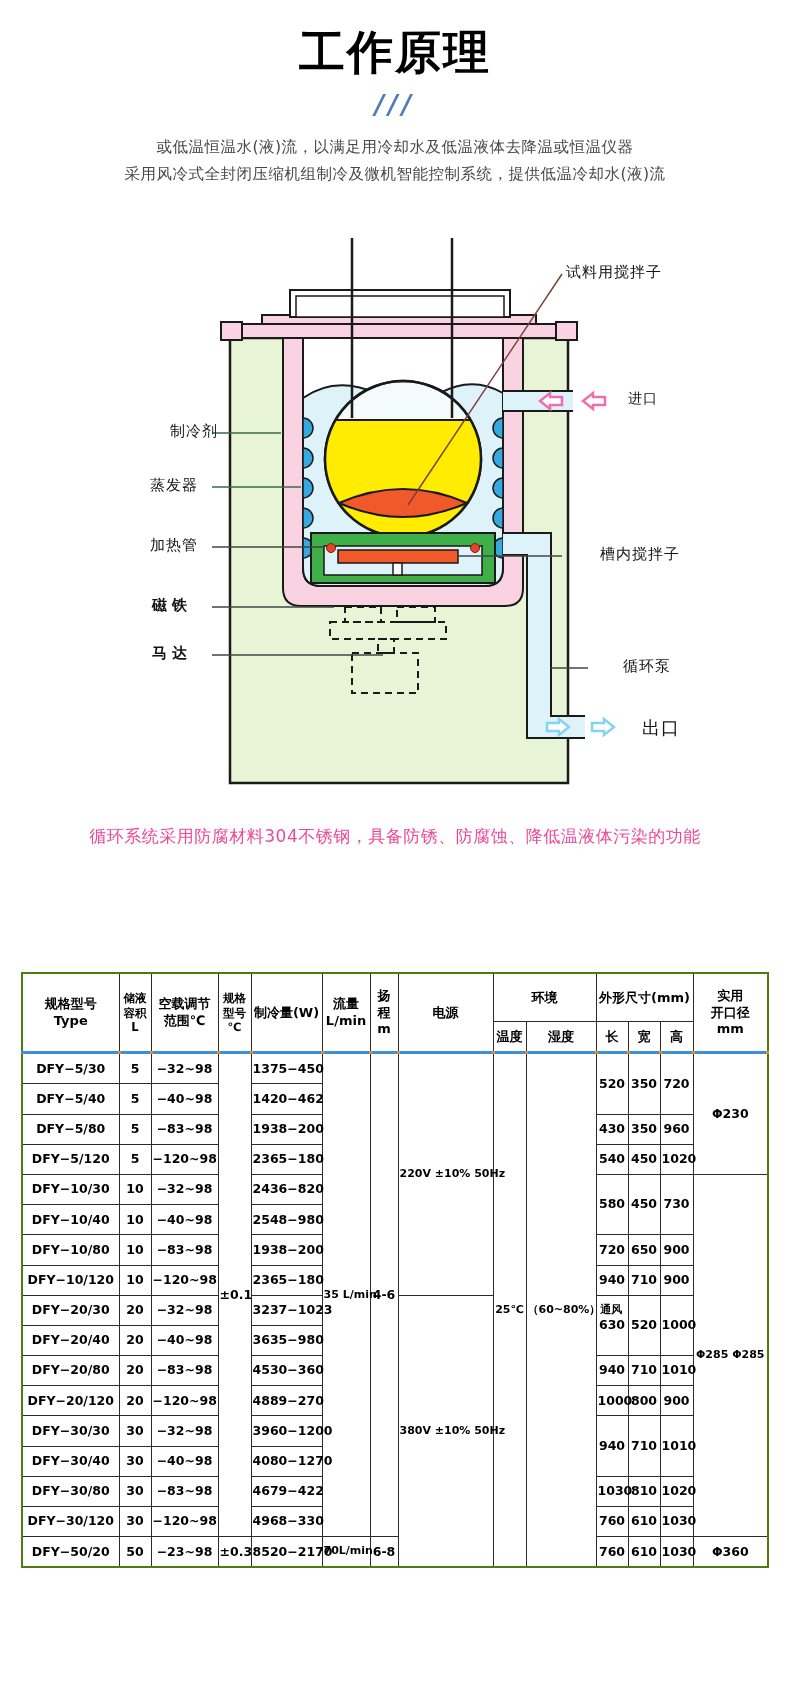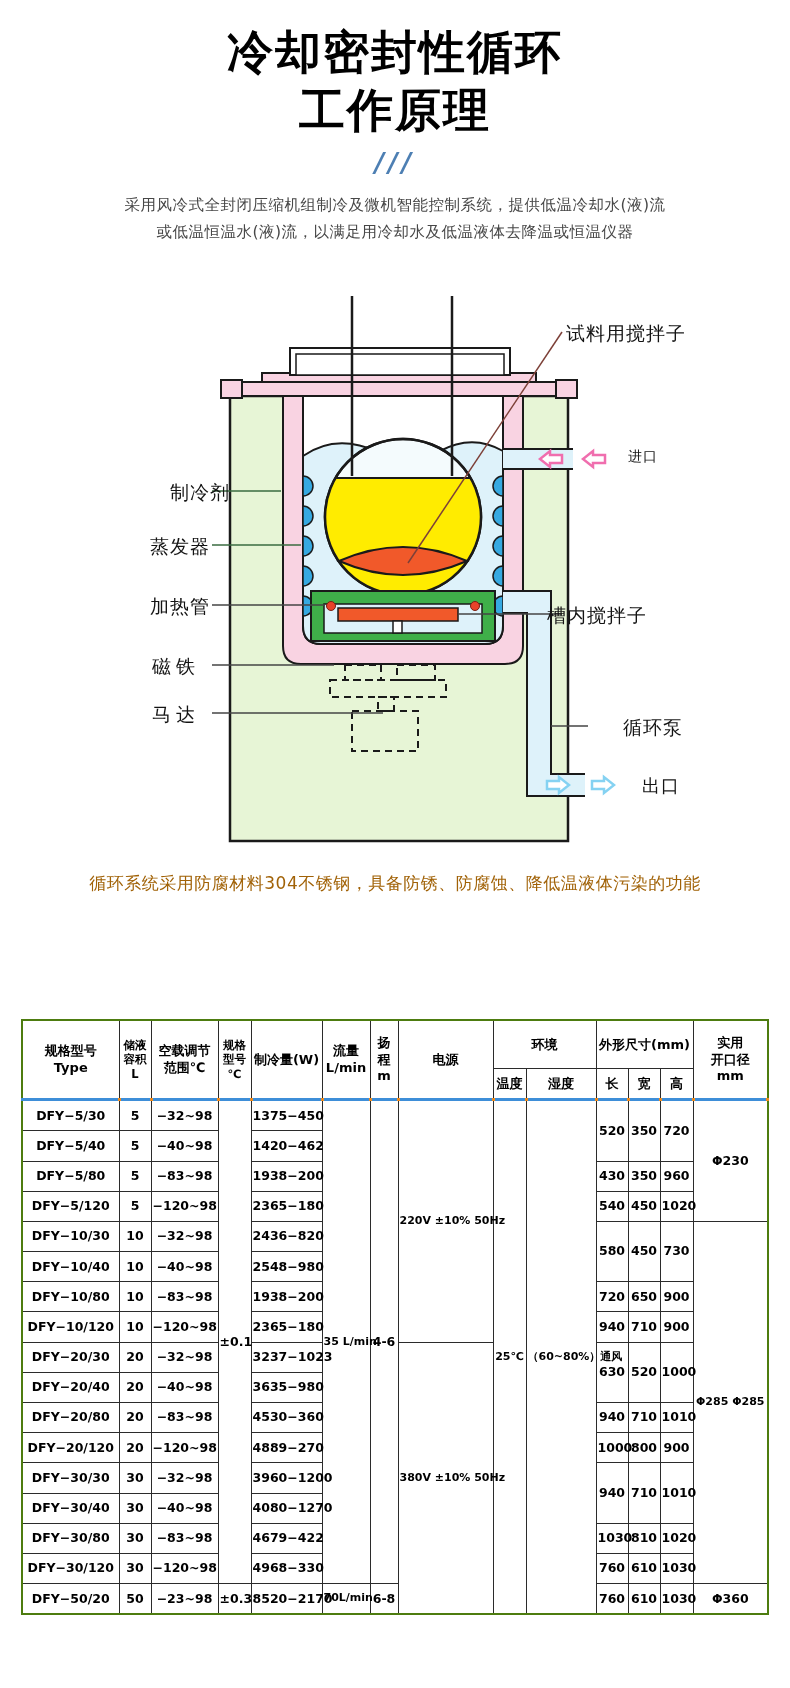--- a/index.html
+++ b/index.html
@@ -8,24 +8,24 @@
   
   .hero{text-align:center;}
   .hero h1{margin:0;font-size:46px;line-height:1.26;font-weight:900;letter-spacing:2px;color:#000;}
   .hero h1:first-of-type{padding-top:24px;}
   .slashes{margin-top:8px;font-size:26px;font-weight:800;font-style:italic;letter-spacing:4px;color:#4d7fb3;}
   .desc{margin-top:14px;font-size:15.5px;line-height:1.75;color:#474747;letter-spacing:0.5px;}
 
   
   .diagram{position:relative;width:790px;height:592px;margin-top:30px;}
   .diagram svg{position:absolute;left:0;top:0;}
-  .dlabel{position:absolute;font-size:19px;color:#141414;white-space:nowrap;letter-spacing:1px;}
-  .dlabel.two{letter-spacing:5px;}
-
-  .note{margin-top:4px;text-align:center;font-size:17px;color:#a16207;letter-spacing:0.5px;}
+  .dlabel{position:absolute;font-size:15px;color:#141414;white-space:nowrap;letter-spacing:1px;}
+  .dlabel.two{letter-spacing:5px;font-weight:bold;}
+
+  .note{margin-top:15px;text-align:center;font-size:17px;color:#ec4899;letter-spacing:0.5px;}
 
   
   .tablewrap{margin-top:124px;}
   table.spec{border-collapse:collapse;table-layout:fixed;width:746px;margin:0 auto;border:2px solid #4d7c0f;}
   .spec th,.spec td{border:1.5px solid #2b2b2b;text-align:center;vertical-align:middle;padding:0 1px;color:#000;}
   .spec thead th{font-size:13px;font-weight:700;line-height:1.25;height:auto;}
   .spec thead tr:first-child th{height:47px;}
   .spec thead tr:last-child th{height:29px;}
   .spec thead th.sm{font-size:11.5px;}
   .spec tbody td{font-size:12.5px;font-weight:600;height:29.2px;line-height:1.15;}
@@ -33,26 +33,25 @@
   .spec td.nowrap{white-space:nowrap;overflow:visible;}
   .bb{border-bottom:3px solid #3e8ed8 !important;position:relative;}
   .bb::after{content:"";position:absolute;right:-2px;bottom:-3px;width:3px;height:3px;background:#f08c1e;}
 </style>
 </head>
 <body>
 
 <div class="page">
 
   <div class="hero">
-    <h1>冷却密封性循环</h1>
     <h1>工作原理</h1>
     <div class="slashes">///</div>
     <div class="desc">
+      <div>或低温恒温水(液)流，以满足用冷却水及低温液体去降温或恒温仪器</div>
       <div>采用风冷式全封闭压缩机组制冷及微机智能控制系统，提供低温冷却水(液)流</div>
-      <div>或低温恒温水(液)流，以满足用冷却水及低温液体去降温或恒温仪器</div>
     </div>
   </div>
 
   <div class="diagram">
     <svg width="790" height="592" viewBox="0 0 790 592">
 
       <rect x="230" y="120" width="338" height="445" fill="#e7f5d6" stroke="#1a1a1a" stroke-width="2.5"></rect>
 
       <rect x="262" y="97" width="274" height="9" fill="#f9d3e2" stroke="#1a1a1a" stroke-width="2"></rect>
       <rect x="230" y="106" width="338" height="14" fill="#f9d3e2" stroke="#1a1a1a" stroke-width="2"></rect>
@@ -134,21 +133,21 @@
       <use href="#arrow-right" x="603" y="509" fill="#ffffff" stroke="#85d2f2" stroke-width="2.5"></use>
     </svg>
 
     <div class="dlabel" style="left:150px;top:204px;margin-left:20px;">制冷剂</div>
     <div class="dlabel" style="left:150px;top:258px;">蒸发器</div>
     <div class="dlabel" style="left:150px;top:318px;">加热管</div>
     <div class="dlabel two" style="left:152px;top:378px;">磁铁</div>
     <div class="dlabel two" style="left:152px;top:426px;">马达</div>
     <div class="dlabel" style="left:566px;top:45px;">试料用搅拌子</div>
     <div class="dlabel" style="left:628px;top:172px;font-size:14px;">进口</div>
-    <div class="dlabel" style="left:547px;top:327px;">槽内搅拌子</div>
+    <div class="dlabel" style="left:600px;top:327px;">槽内搅拌子</div>
     <div class="dlabel" style="left:592px;top:439px;margin-left:31px;">循环泵</div>
     <div class="dlabel" style="left:642px;top:498px;font-size:18px;">出口</div>
   </div>
 
   <div class="note">循环系统采用防腐材料304不锈钢，具备防锈、防腐蚀、降低温液体污染的功能</div>
 
   <div class="tablewrap">
     <table class="spec">
       <colgroup>
         <col style="width:97px">

